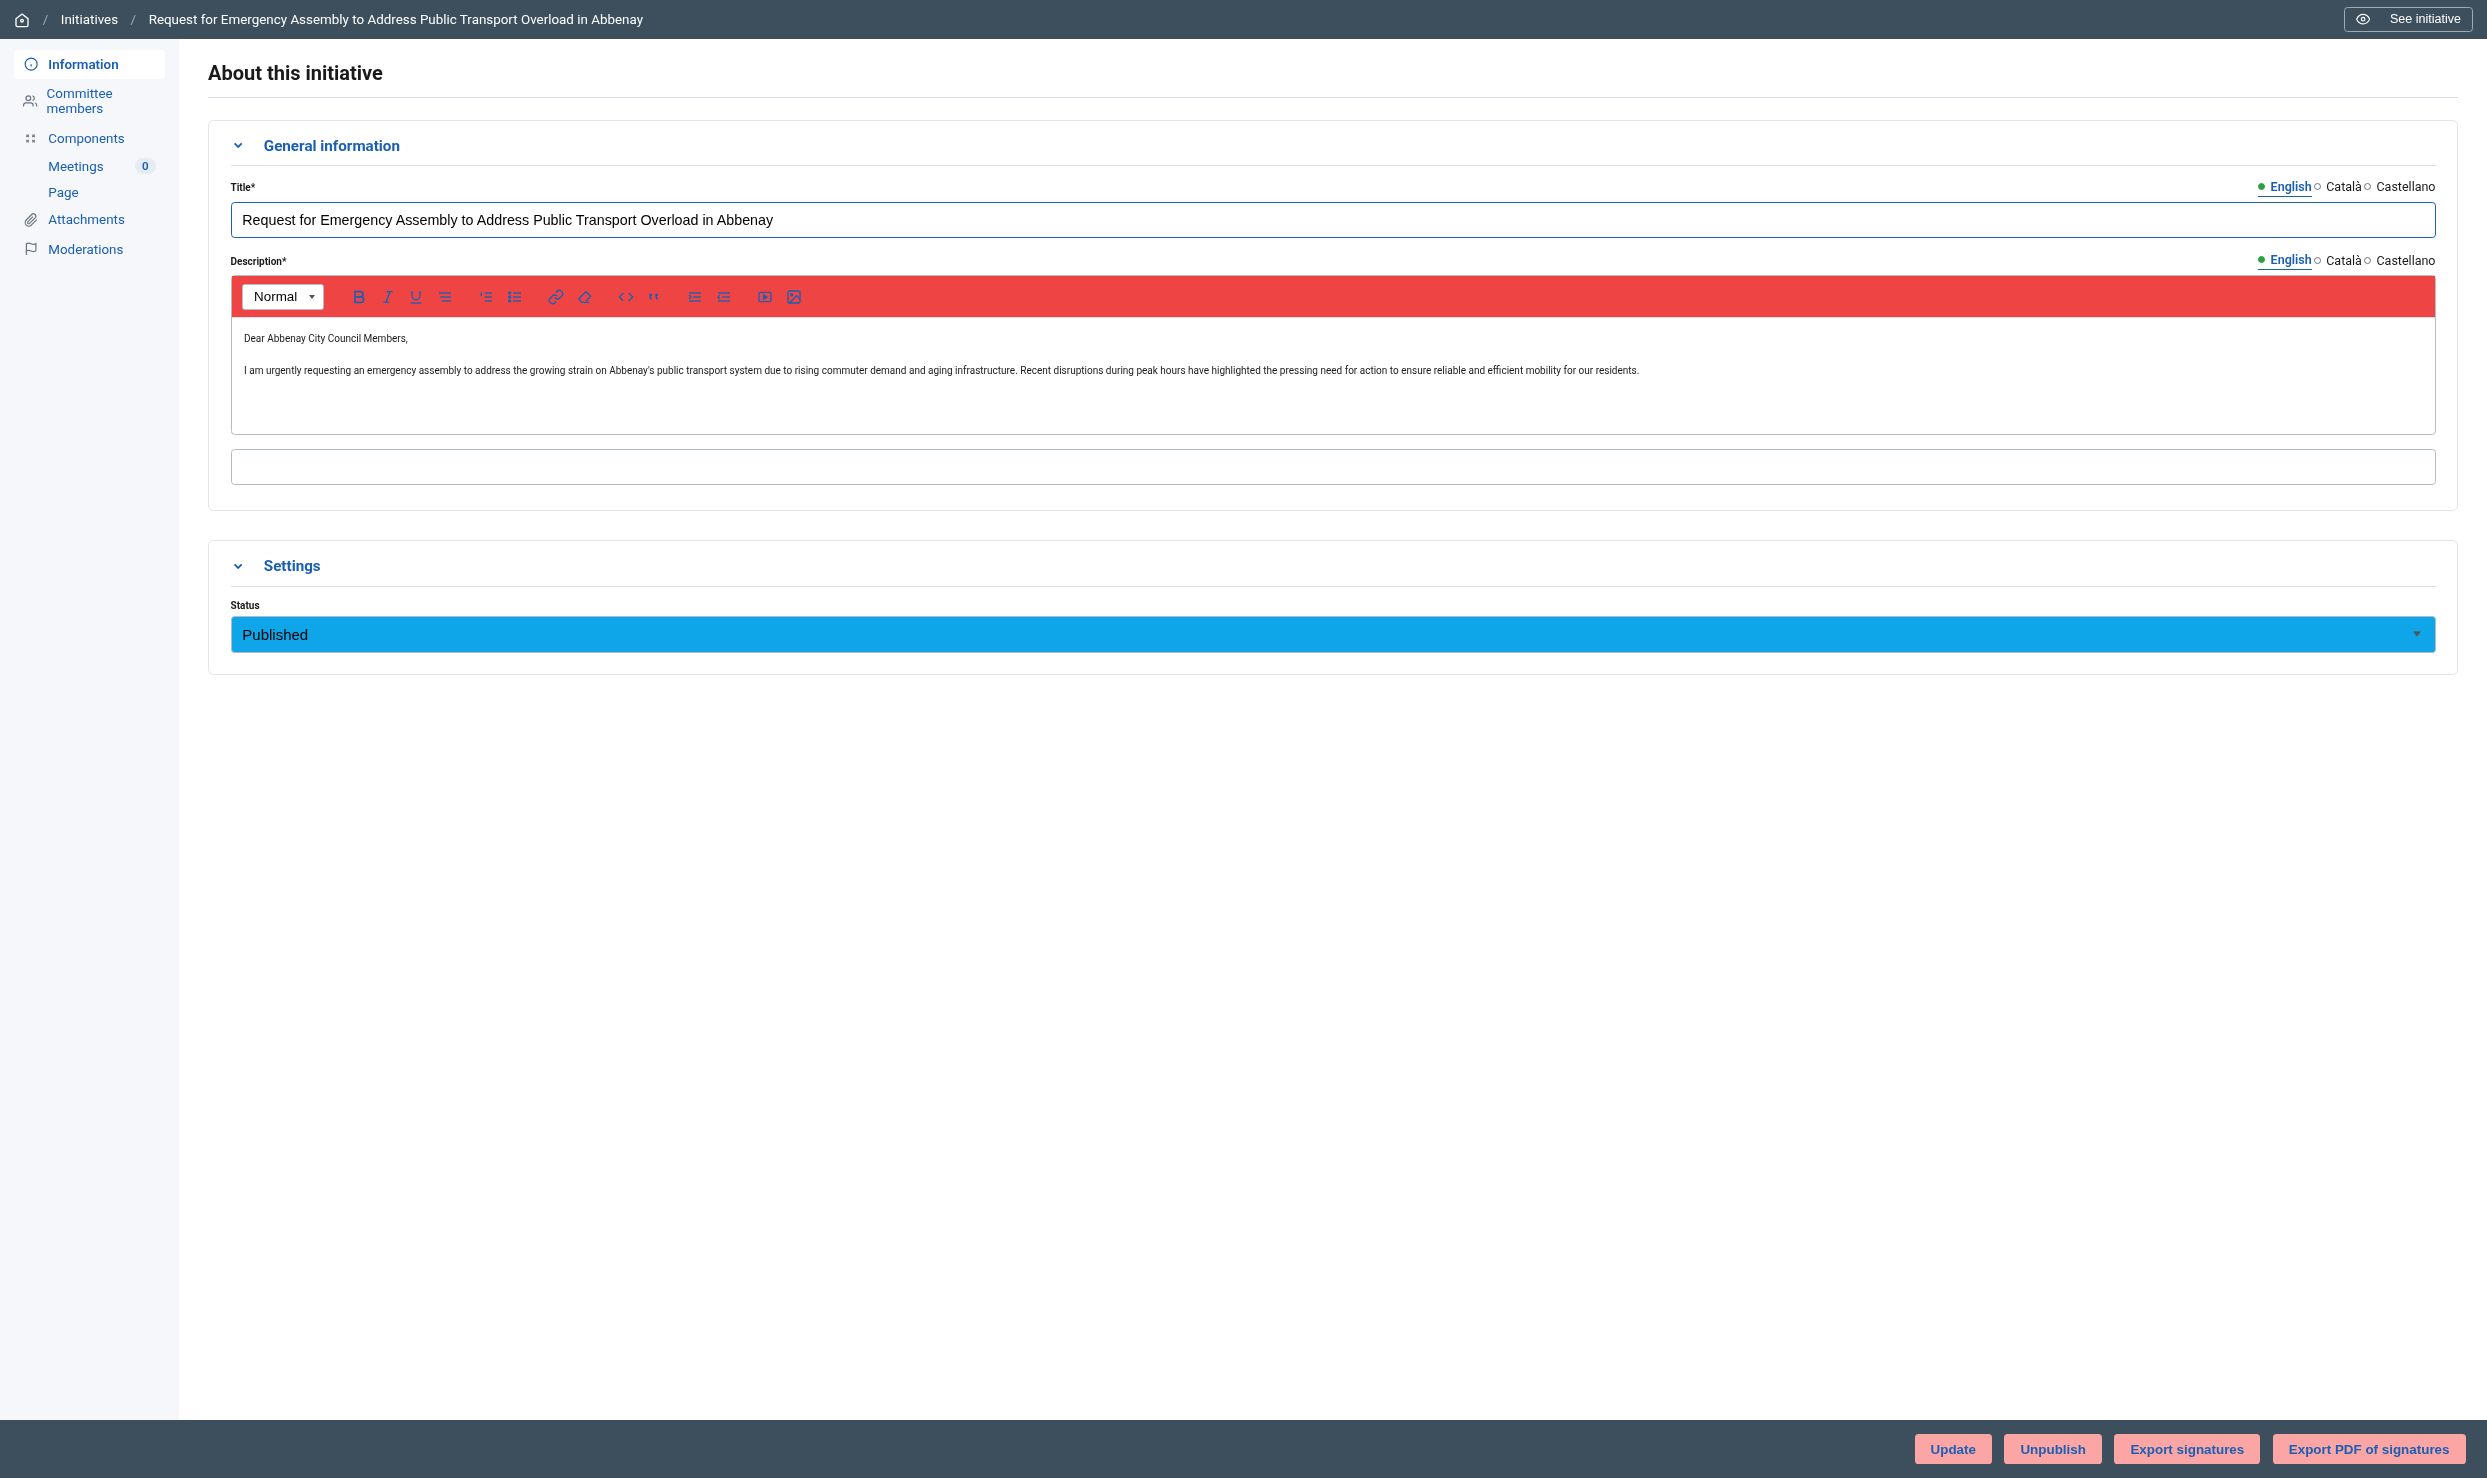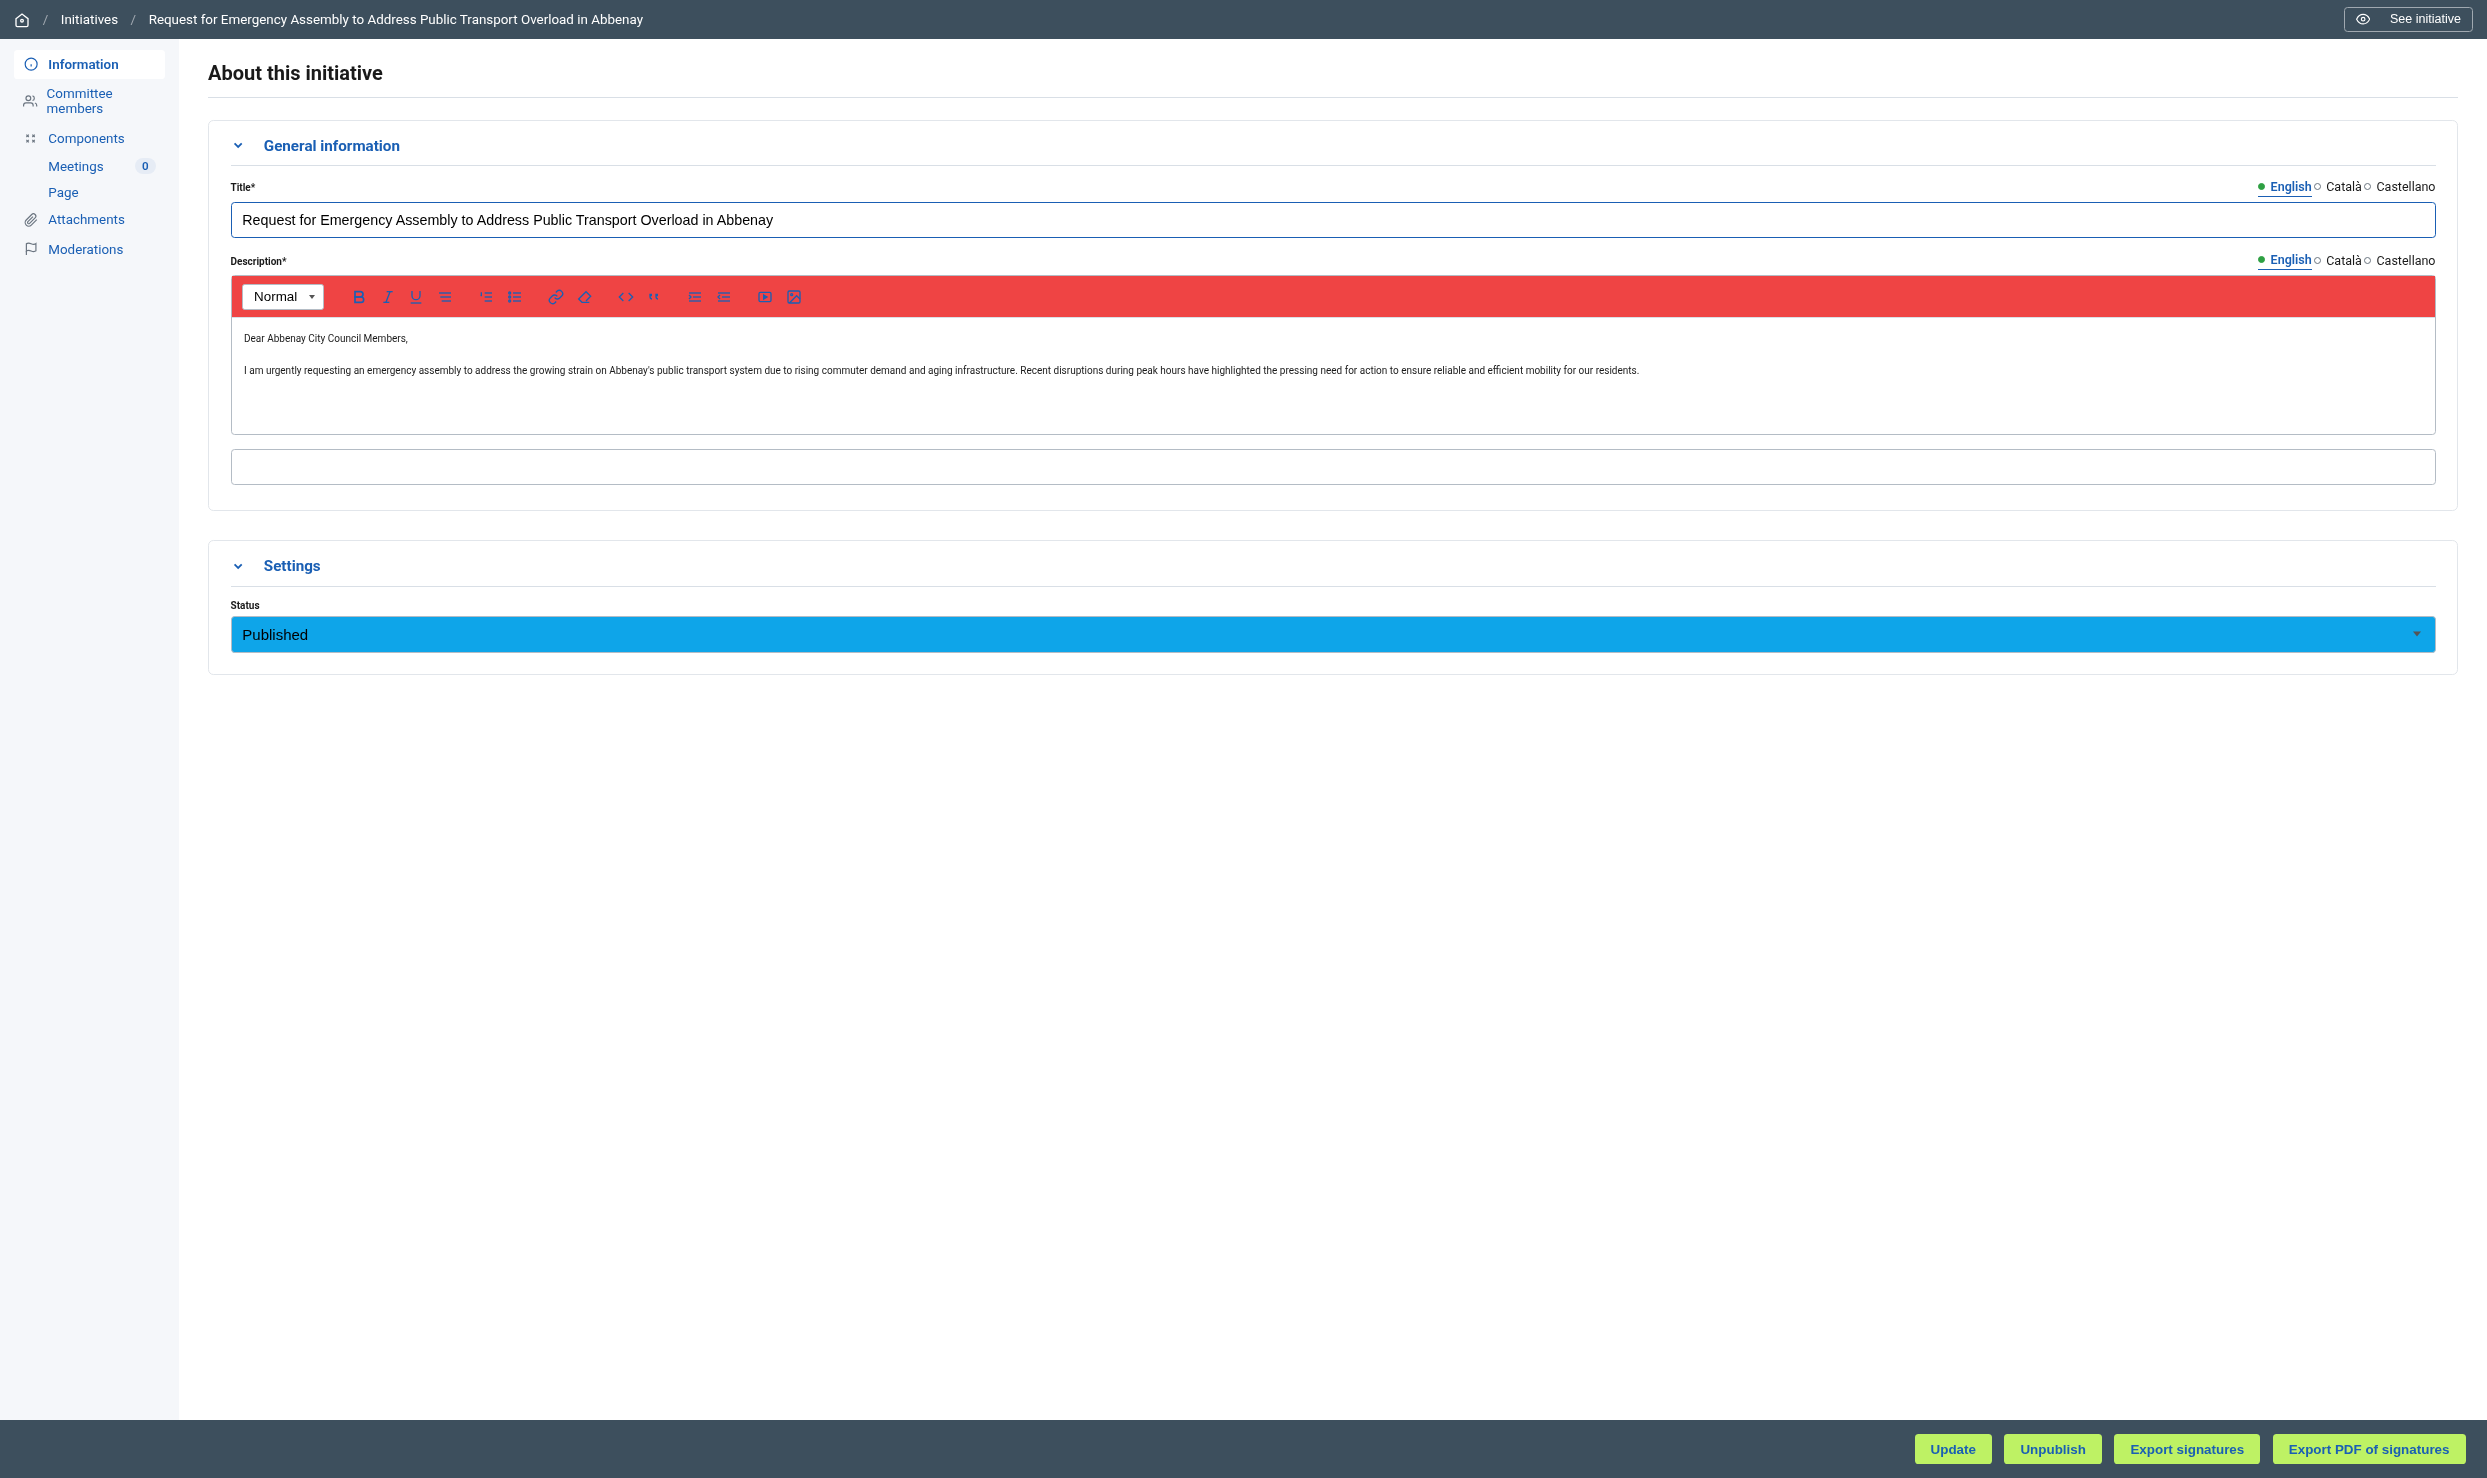--- a/index.html
+++ b/index.html
@@ -324,21 +324,21 @@
   justify-content: flex-end;
   padding: 0 21.5px;
   gap: 12.5px;
   position: fixed;
   bottom: 0;
   left: 0;
   right: 0;
 }
 
 .action-btn {
-  background: #bef264;
+  background: #fca5a5;
   color: #1a5fb4;
   border: none;
   padding: 7.2px 16px;
   border-radius: 3.6px;
   font-size: 13.4px;
   font-weight: 600;
   cursor: pointer;
 }
 
 svg {

